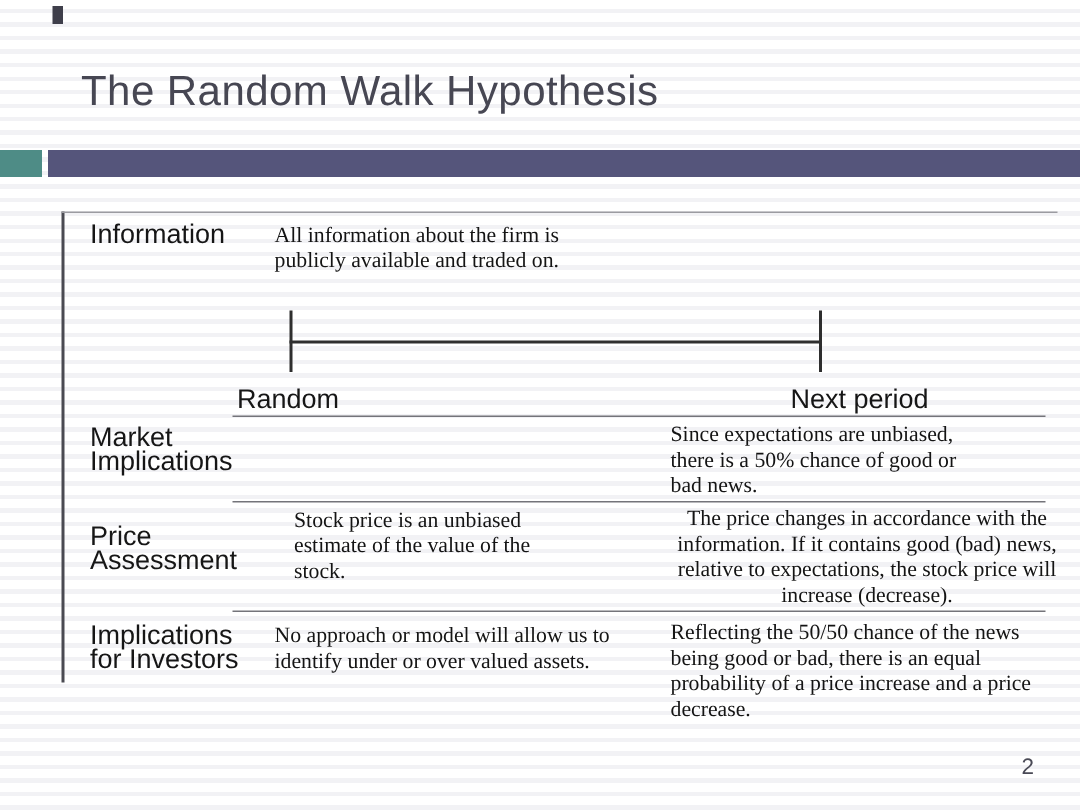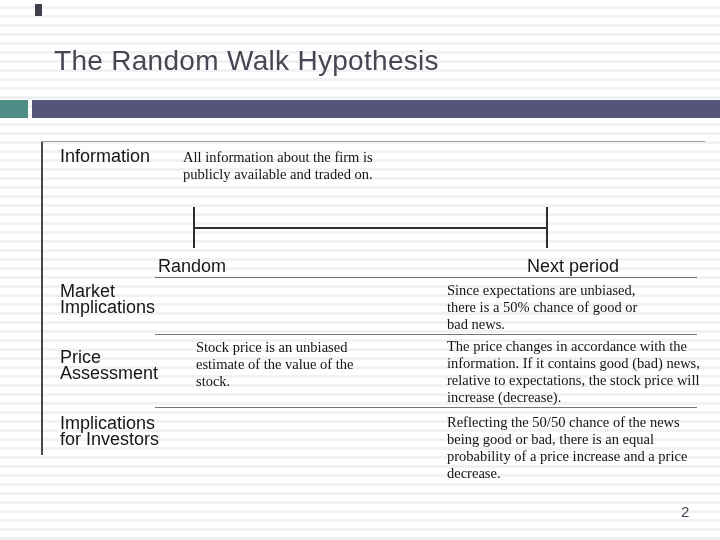--- a/index.html
+++ b/index.html
@@ -50,21 +50,21 @@
   .lab-3{left:60px;top:350px;width:90px;}
   .lab-4{left:60px;top:416px;width:112px;}
 
   .mid-1{left:183px;top:149px;width:225px;}
   .mid-2{left:183px;top:283px;width:168px;}
   .mid-3{left:183px;top:339px;width:185px;margin-left:13px;}
   .mid-4{left:183px;top:416px;width:245px;}
 
   .nx-1{left:447px;top:149px;width:235px;}
   .nx-2{left:447px;top:282px;width:210px;}
-  .nx-3{left:447px;top:338px;width:262px;}
+  .nx-3{left:447px;top:338px;width:262px;text-align:center;}
   .nx-4{left:447px;top:414px;width:268px;}
 
   .page-number{
     left:681px;top:504px;width:30px;
     font-size:15px;color:#4a4a56;
   }
 </style>
 </head>
 <body>
 
@@ -94,17 +94,18 @@
   <div class="abs serif mid-1">All information about the firm is publicly available and traded on.</div>
 
   <div class="abs sans lab-2">Market Implications</div>
   <div class="abs serif nx-2">Since expectations are unbiased, there is a 50% chance of good or bad news.</div>
 
   <div class="abs sans lab-3">Price Assessment</div>
   <div class="abs serif mid-3">Stock price is an unbiased estimate of the value of the stock.</div>
   <div class="abs serif nx-3">The price changes in accordance with the information. If it contains good (bad) news, relative to expectations, the stock price will increase (decrease).</div>
 
   <div class="abs sans lab-4">Implications for Investors</div>
+  <div class="abs serif mid-4">No approach or model will allow us to identify under or over valued assets.</div>
   <div class="abs serif nx-4">Reflecting the 50/50 chance of the news being good or bad, there is an equal probability of a price increase and a price decrease.</div>
 
   <div class="abs sans page-number">2</div>
 
 </div>
 
 </body></html>

